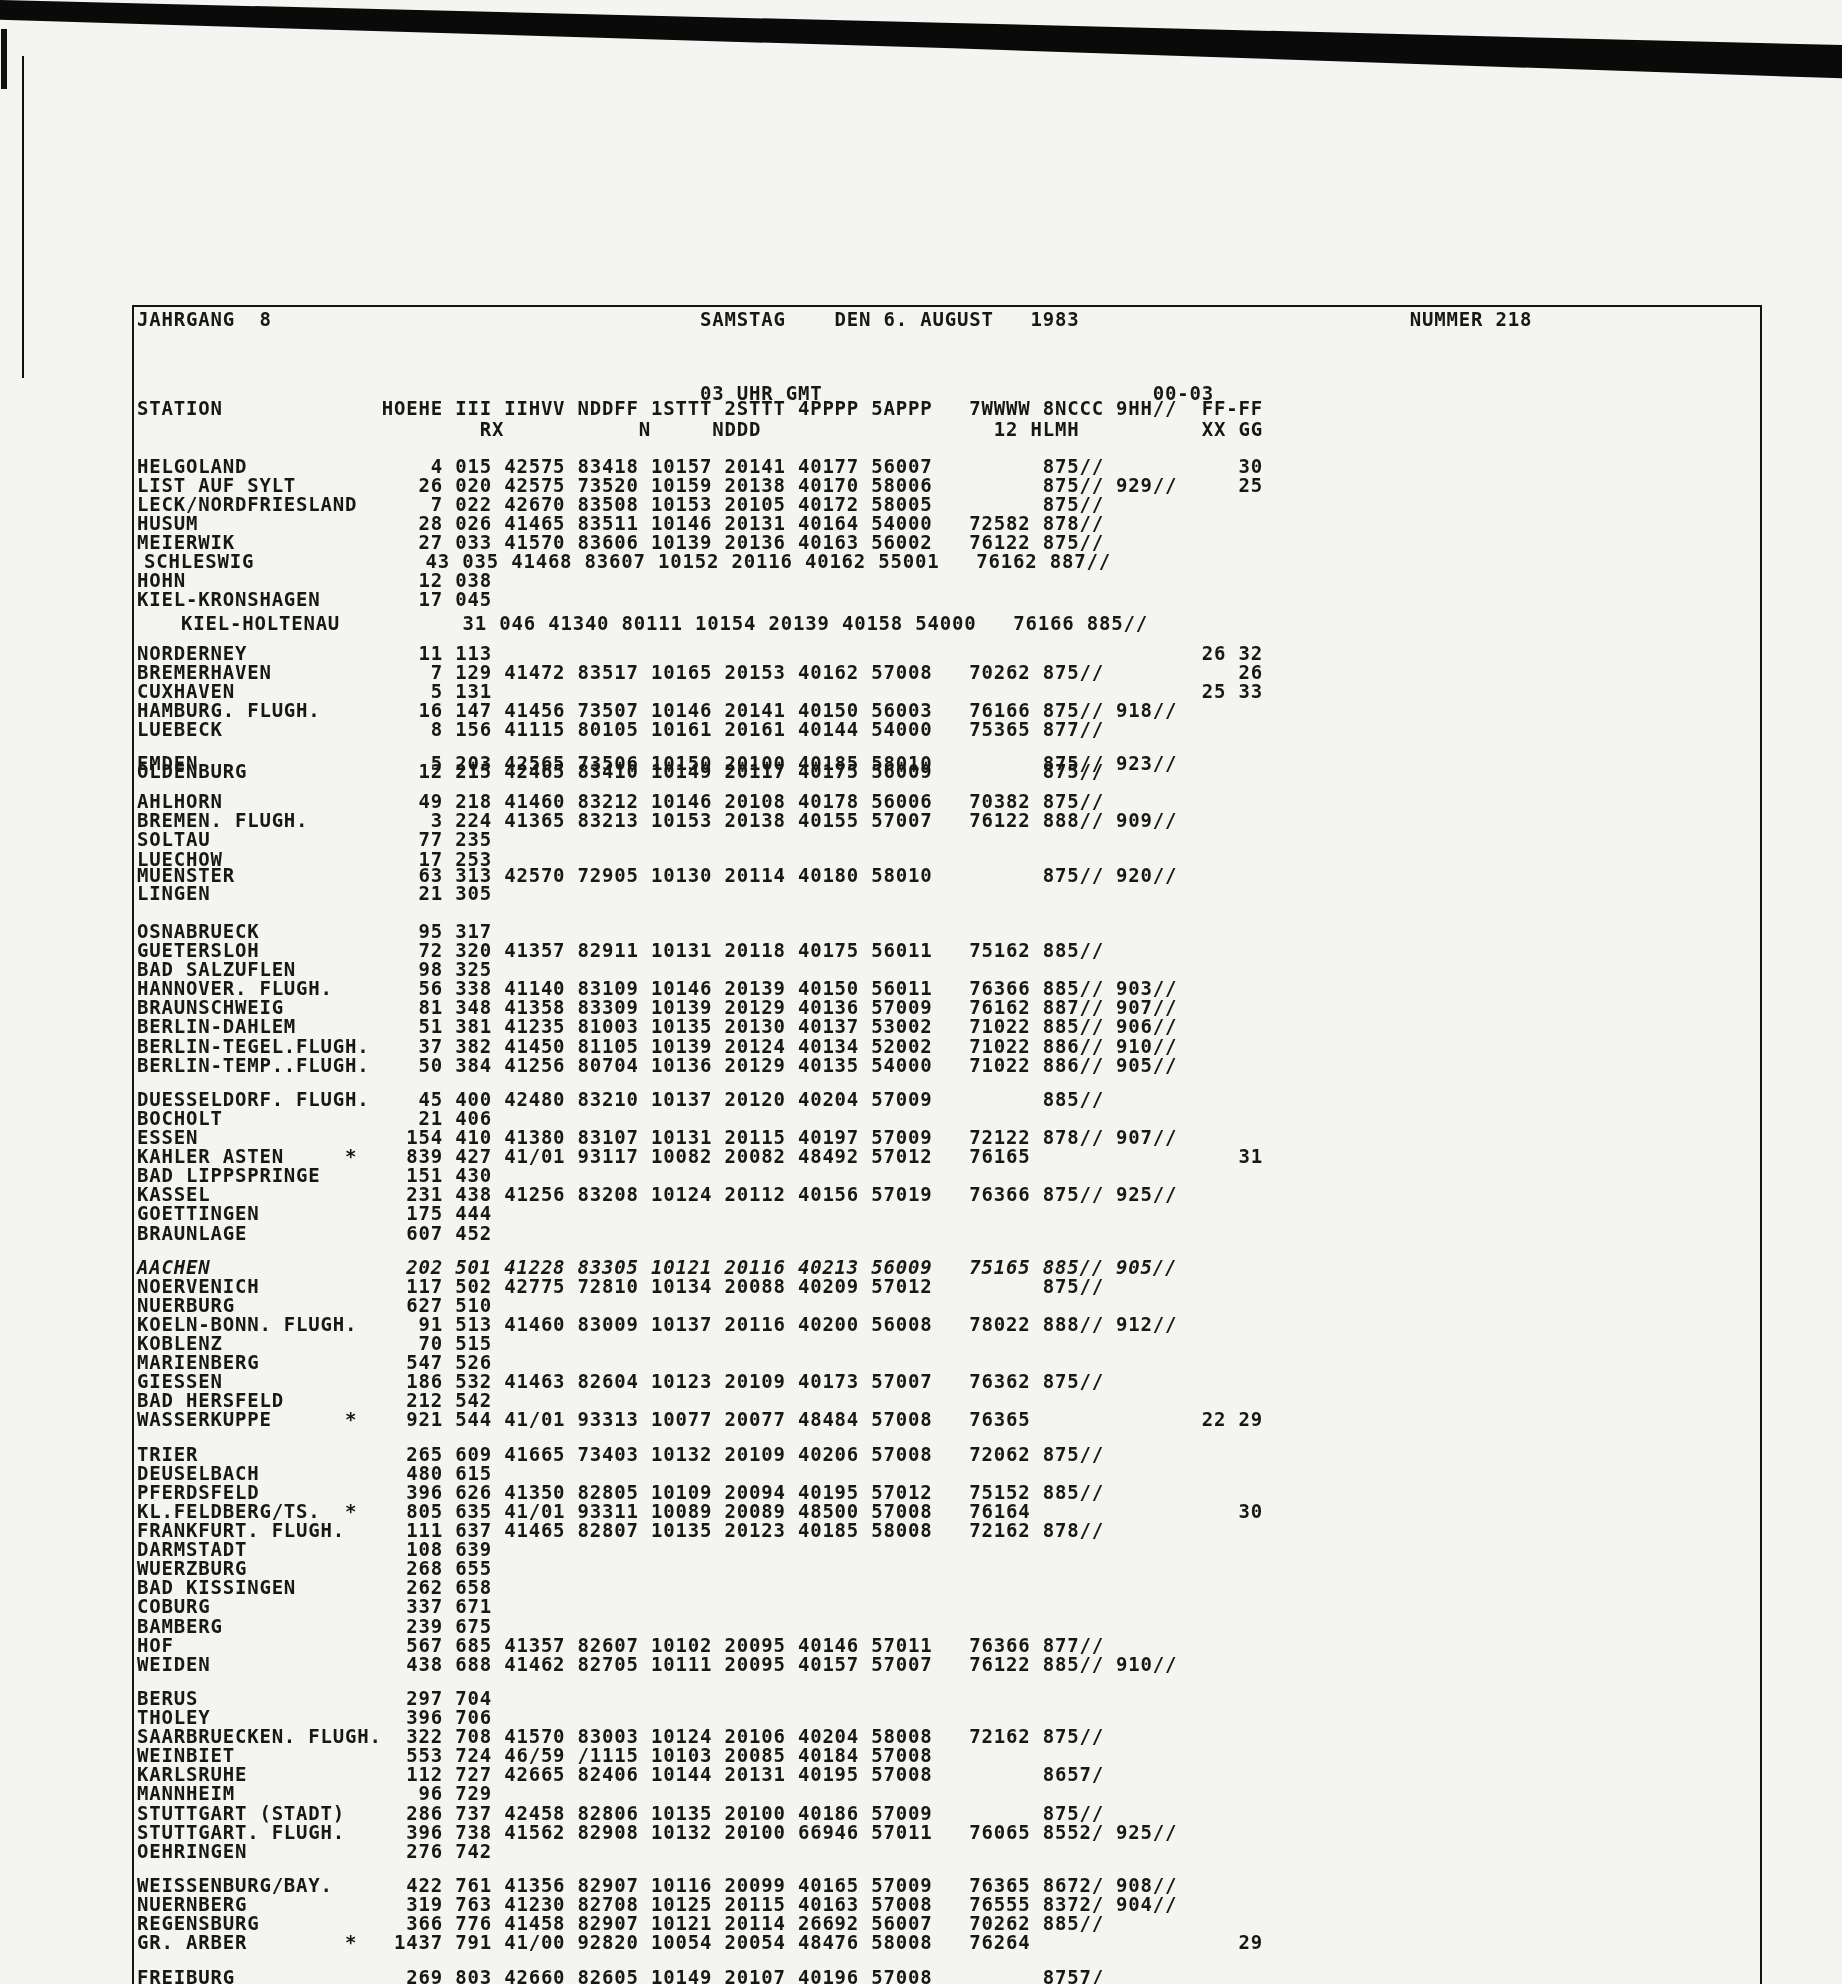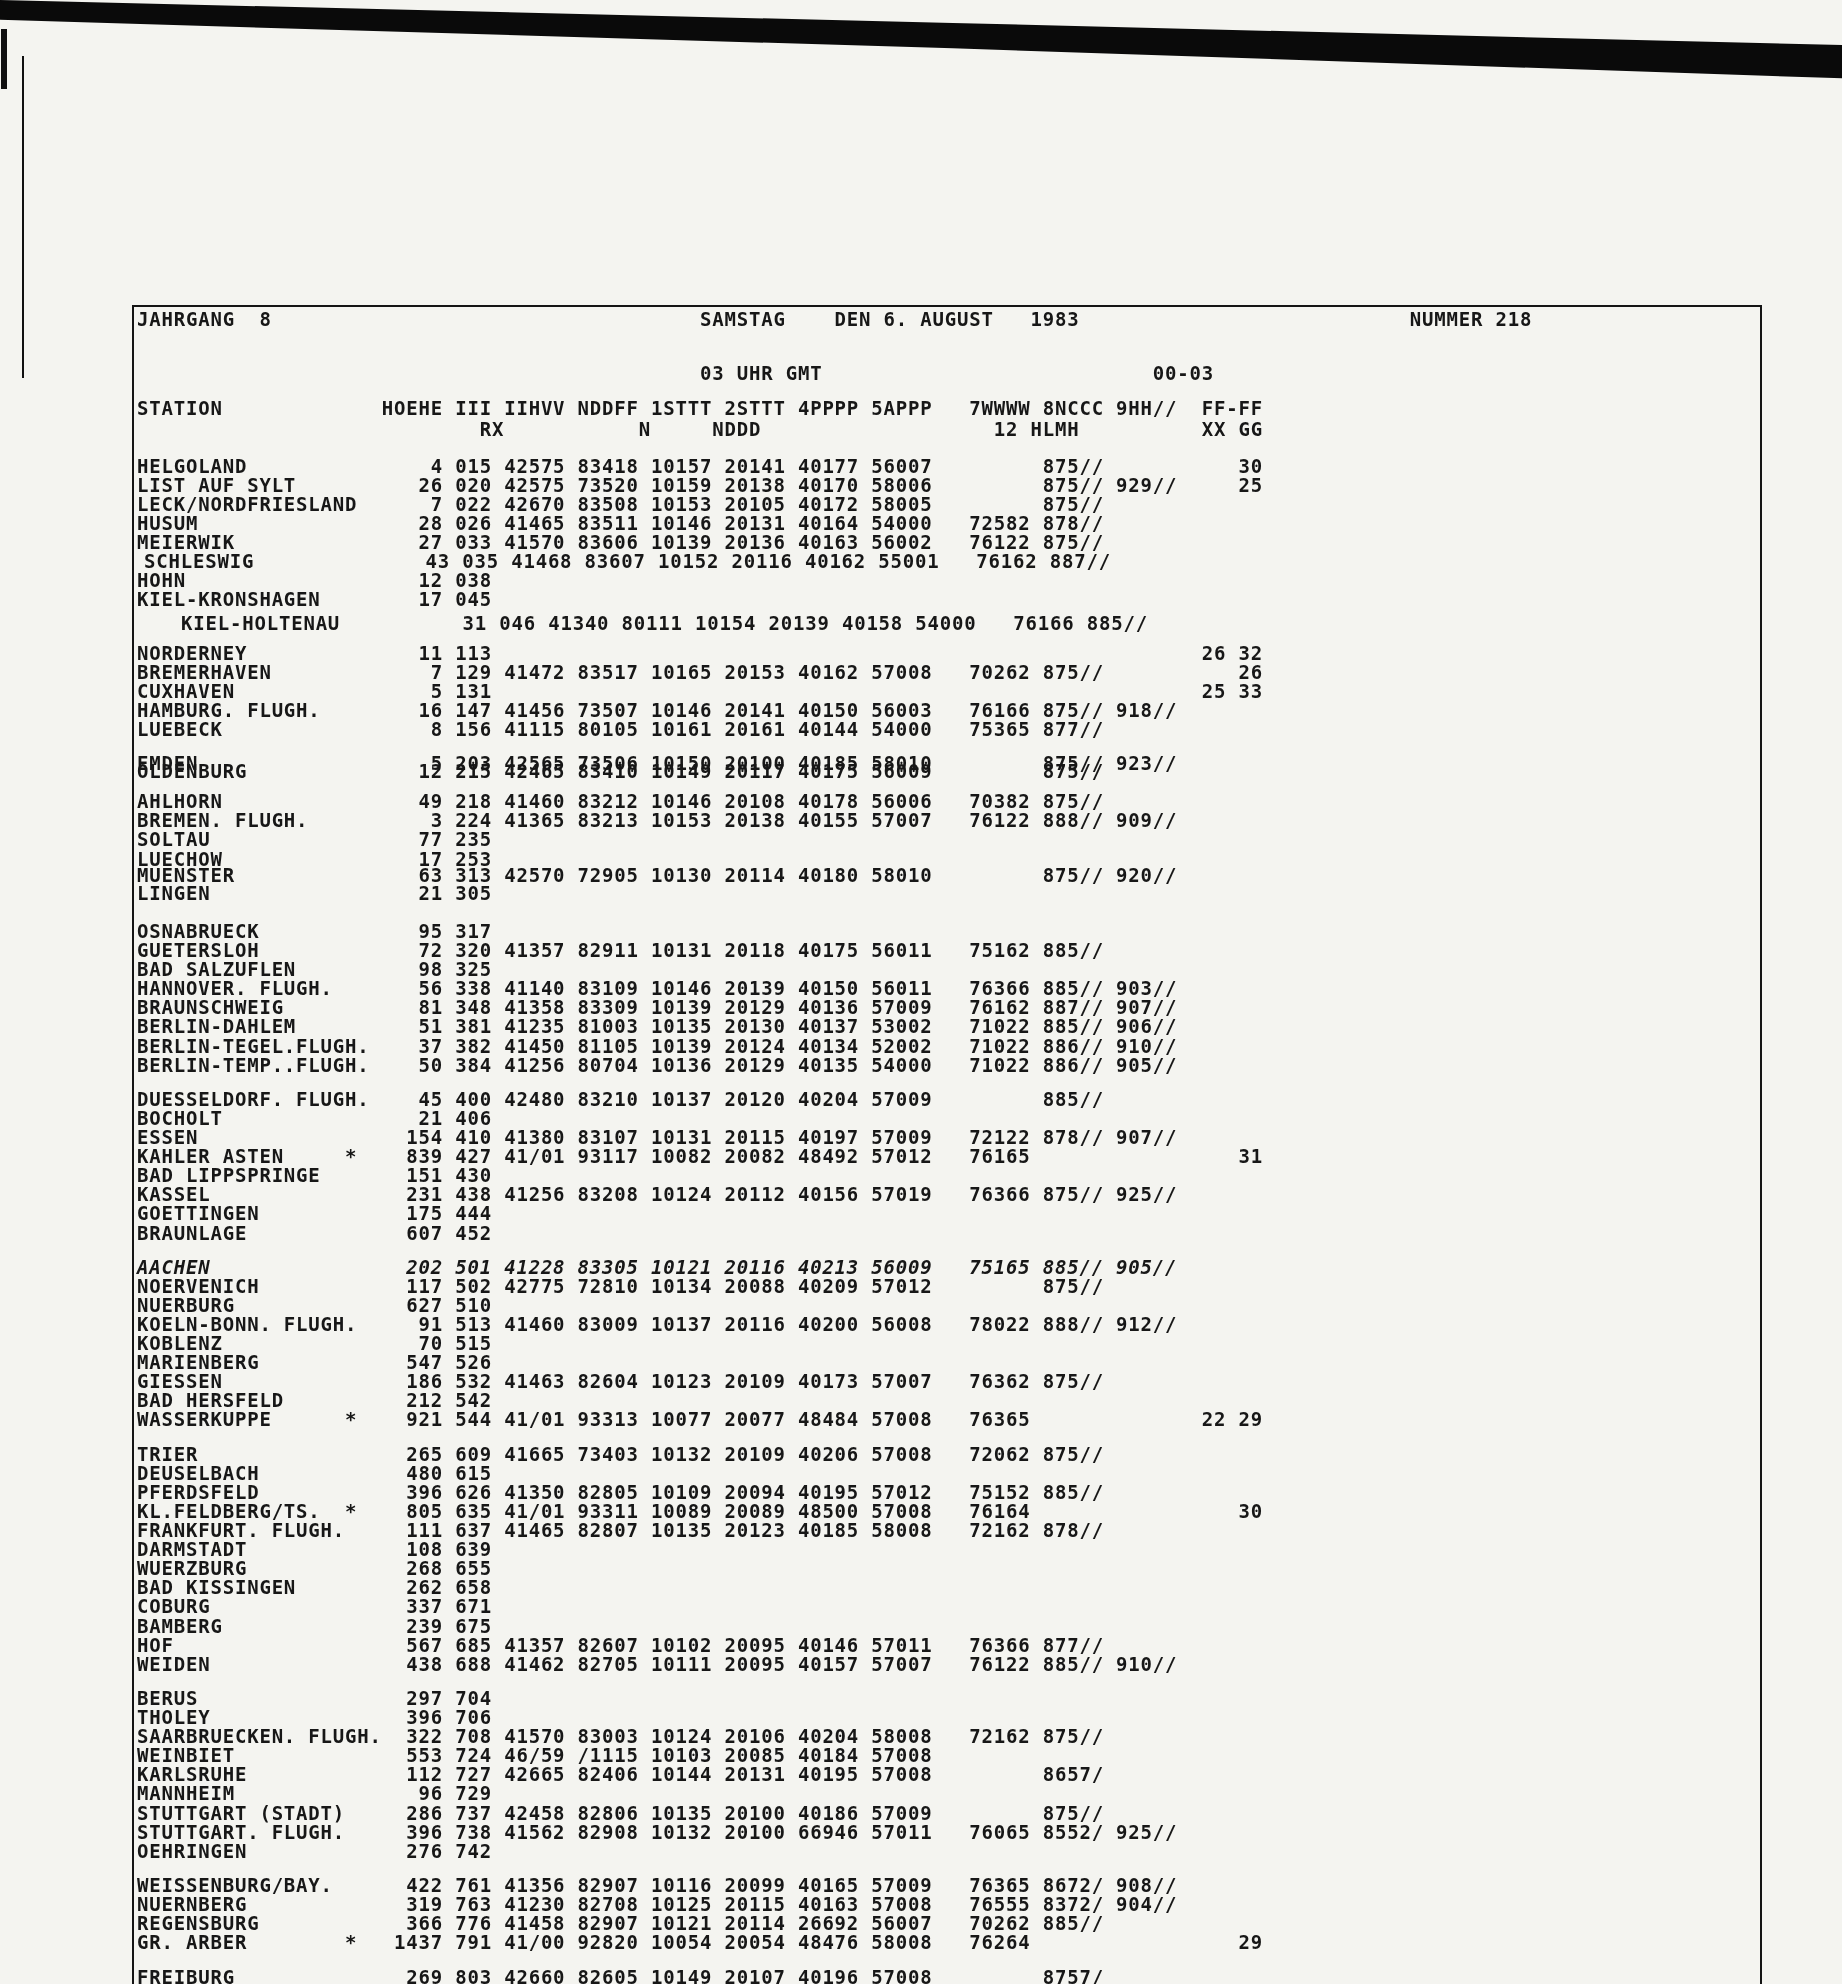--- a/index.html
+++ b/index.html
@@ -31,21 +31,21 @@
 <svg id="scan-band" viewBox="0 0 4640 230" preserveAspectRatio="none">
   <polygon points="0,0 2400,58 4640,114 4640,198 2400,122 0,50" fill="#0a0a0a"></polygon>
 </svg>
 <div class="edge-mark" style="left:0.8px;top:29px;width:6.4px;height:60px;"></div>
 <div class="edge-mark" style="left:22px;top:56px;width:2px;height:322px;"></div>
 
 <div id="table-box"></div>
 
 <div id="sheet">
     <div class="ln" style="top: 310px;">JAHRGANG  8                                   SAMSTAG    DEN 6. AUGUST   1983                           NUMMER 218</div>
-    <div class="ln" style="top: 364px;">                                              03 UHR GMT                           00-03</div>
+    <div class="ln" style="top: 384px;">                                              03 UHR GMT                           00-03</div>
     <div class="ln" style="top: 399px;">STATION             HOEHE III IIHVV NDDFF 1STTT 2STTT 4PPPP 5APPP   7WWWW 8NCCC 9HH//  FF-FF</div>
     <div class="ln" style="top: 420px;">                            RX           N     NDDD                   12 HLMH          XX GG</div>
     <div class="ln" style="top: 457px;">HELGOLAND               4 015 42575 83418 10157 20141 40177 56007         875//           30</div>
     <div class="ln" style="top: 476px;">LIST AUF SYLT          26 020 42575 73520 10159 20138 40170 58006         875// 929//     25</div>
     <div class="ln" style="top: 495px;">LECK/NORDFRIESLAND      7 022 42670 83508 10153 20105 40172 58005         875//</div>
     <div class="ln" style="top: 514px;">HUSUM                  28 026 41465 83511 10146 20131 40164 54000   72582 878//</div>
     <div class="ln" style="top: 533px;">MEIERWIK               27 033 41570 83606 10139 20136 40163 56002   76122 875//</div>
     <div class="ln" style="top: 552px; margin-left: 7px;">SCHLESWIG              43 035 41468 83607 10152 20116 40162 55001   76162 887//</div>
     <div class="ln" style="top: 571px;">HOHN                   12 038</div>
     <div class="ln" style="top: 590px;">KIEL-KRONSHAGEN        17 045</div>

